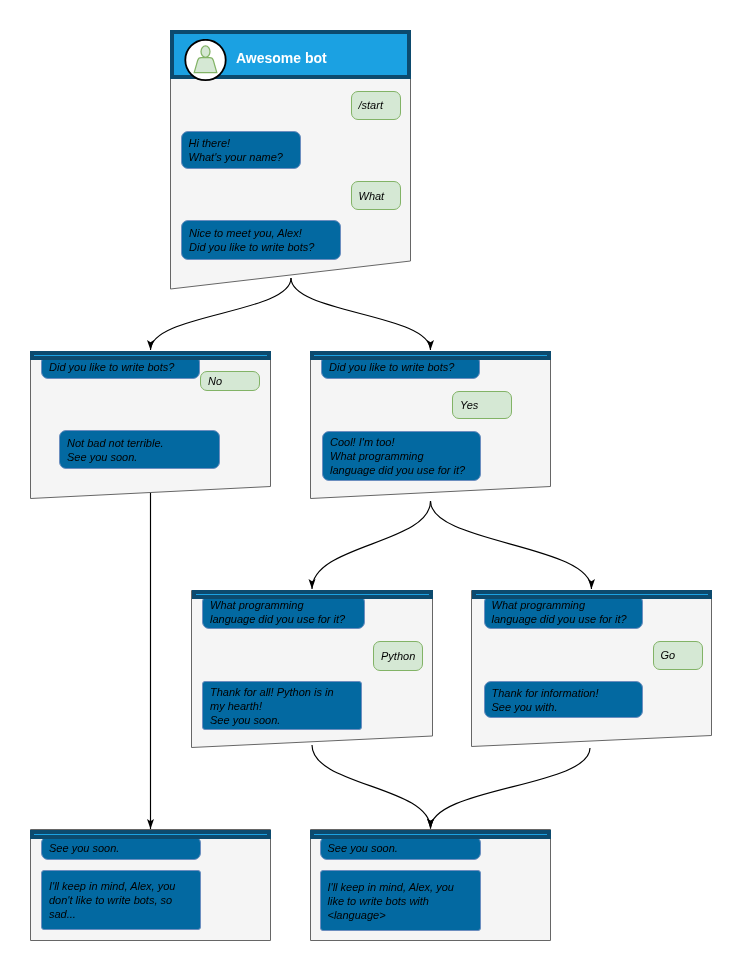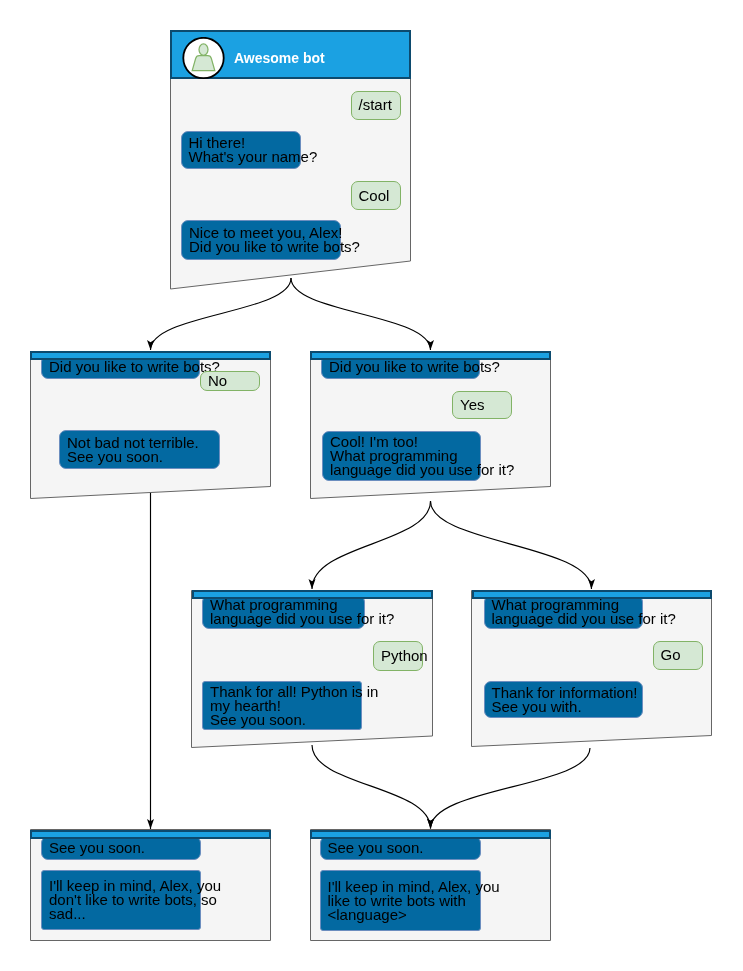--- a/index.html
+++ b/index.html
@@ -4,29 +4,29 @@
 <style>
   html,body{margin:0;padding:0;background:#ffffff;}
   #canvas{
     position:relative;width:743px;height:971px;background:#ffffff;overflow:hidden;
     font-family:"Liberation Sans","DejaVu Sans",sans-serif;
   }
   #shape-layer{position:absolute;left:0;top:0;z-index:0;}
   .bubble{
     position:absolute;box-sizing:border-box;border:1px solid;border-radius:7px;
     display:flex;align-items:center;
-    font-size:15px;line-height:14px;color:#000;
-    padding:2px 16px 2px 7px;white-space:pre;z-index:1;
+    font-size:11px;line-height:14px;color:#000;
+    padding:2px 16px 2px 7px;white-space:pre;z-index:1;font-style:italic;
   }
   .bubble.bot{background:#0369a1;border-color:#6c8ebf;}
   .bubble.user{background:#d5e8d4;border-color:#82b366;}
   .bubble.big{border-radius:3px;}
   .hdr{
     position:absolute;box-sizing:border-box;z-index:2;
-    background:#1ba1e2;border:2px solid #0c4a6e;
+    background:#1ba1e2;border:4px solid #0c4a6e;
   }
   .hdr-title{
     position:absolute;left:62px;top:0;height:100%;display:flex;align-items:center;
     color:#ffffff;font-size:14px;font-weight:bold;padding-top:3px;
   }
   .avatar{position:absolute;left:9.5px;top:4.5px;}
 </style>
 </head>
 <body>
 
@@ -56,21 +56,21 @@
       <path d="M 430.5,501 C 430.5,544 312,544 312,589" marker-end="url(#arrow)"></path>
       <path d="M 430.5,501 C 430.5,544 591.5,544 591.5,589" marker-end="url(#arrow)"></path>
       <path d="M 312,745 C 312,786 430.5,786 430.5,828.5" marker-end="url(#arrow)"></path>
       <path d="M 590,748 C 590,787 430.5,787 430.5,828.5" marker-end="url(#arrow)"></path>
     </g>
   </svg>
 
   <div class="bubble user" style="left:350.5px;top:90.5px;width:50px;height:29px;">/start</div>
   <div class="bubble bot" style="left:180.5px;top:131px;width:120px;height:38px;">Hi there!
 What's your name?</div>
-  <div class="bubble user" style="left:350.5px;top:181px;width:50px;height:29px;">Cool</div>
+  <div class="bubble user" style="left:350.5px;top:181px;width:50px;height:29px;">What</div>
   <div class="bubble bot" style="left:181px;top:219.5px;width:160px;height:40px;">Nice to meet you, Alex!
 Did you like to write bots?</div>
 
   <div class="hdr" style="left:170px;top:30px;width:241px;height:49px;">
     <svg class="avatar" width="43" height="43" viewBox="0 0 43 43">
       <circle cx="21.5" cy="21" r="20.2" fill="#ffffff" stroke="#000000" stroke-width="1.8"></circle>
       <path d="M 10.2,33.6 L 13.6,21.6 Q 14.4,18.7 17.2,18.7 L 25.8,18.7 Q 28.6,18.7 29.4,21.6 L 32.8,33.6 Z" fill="#d5e8d4" stroke="#82b366" stroke-width="1.25"></path>
       <ellipse cx="21.5" cy="12.6" rx="4.5" ry="5.7" fill="#d5e8d4" stroke="#82b366" stroke-width="1.25"></ellipse>
     </svg>
     <span class="hdr-title">Awesome bot</span>

